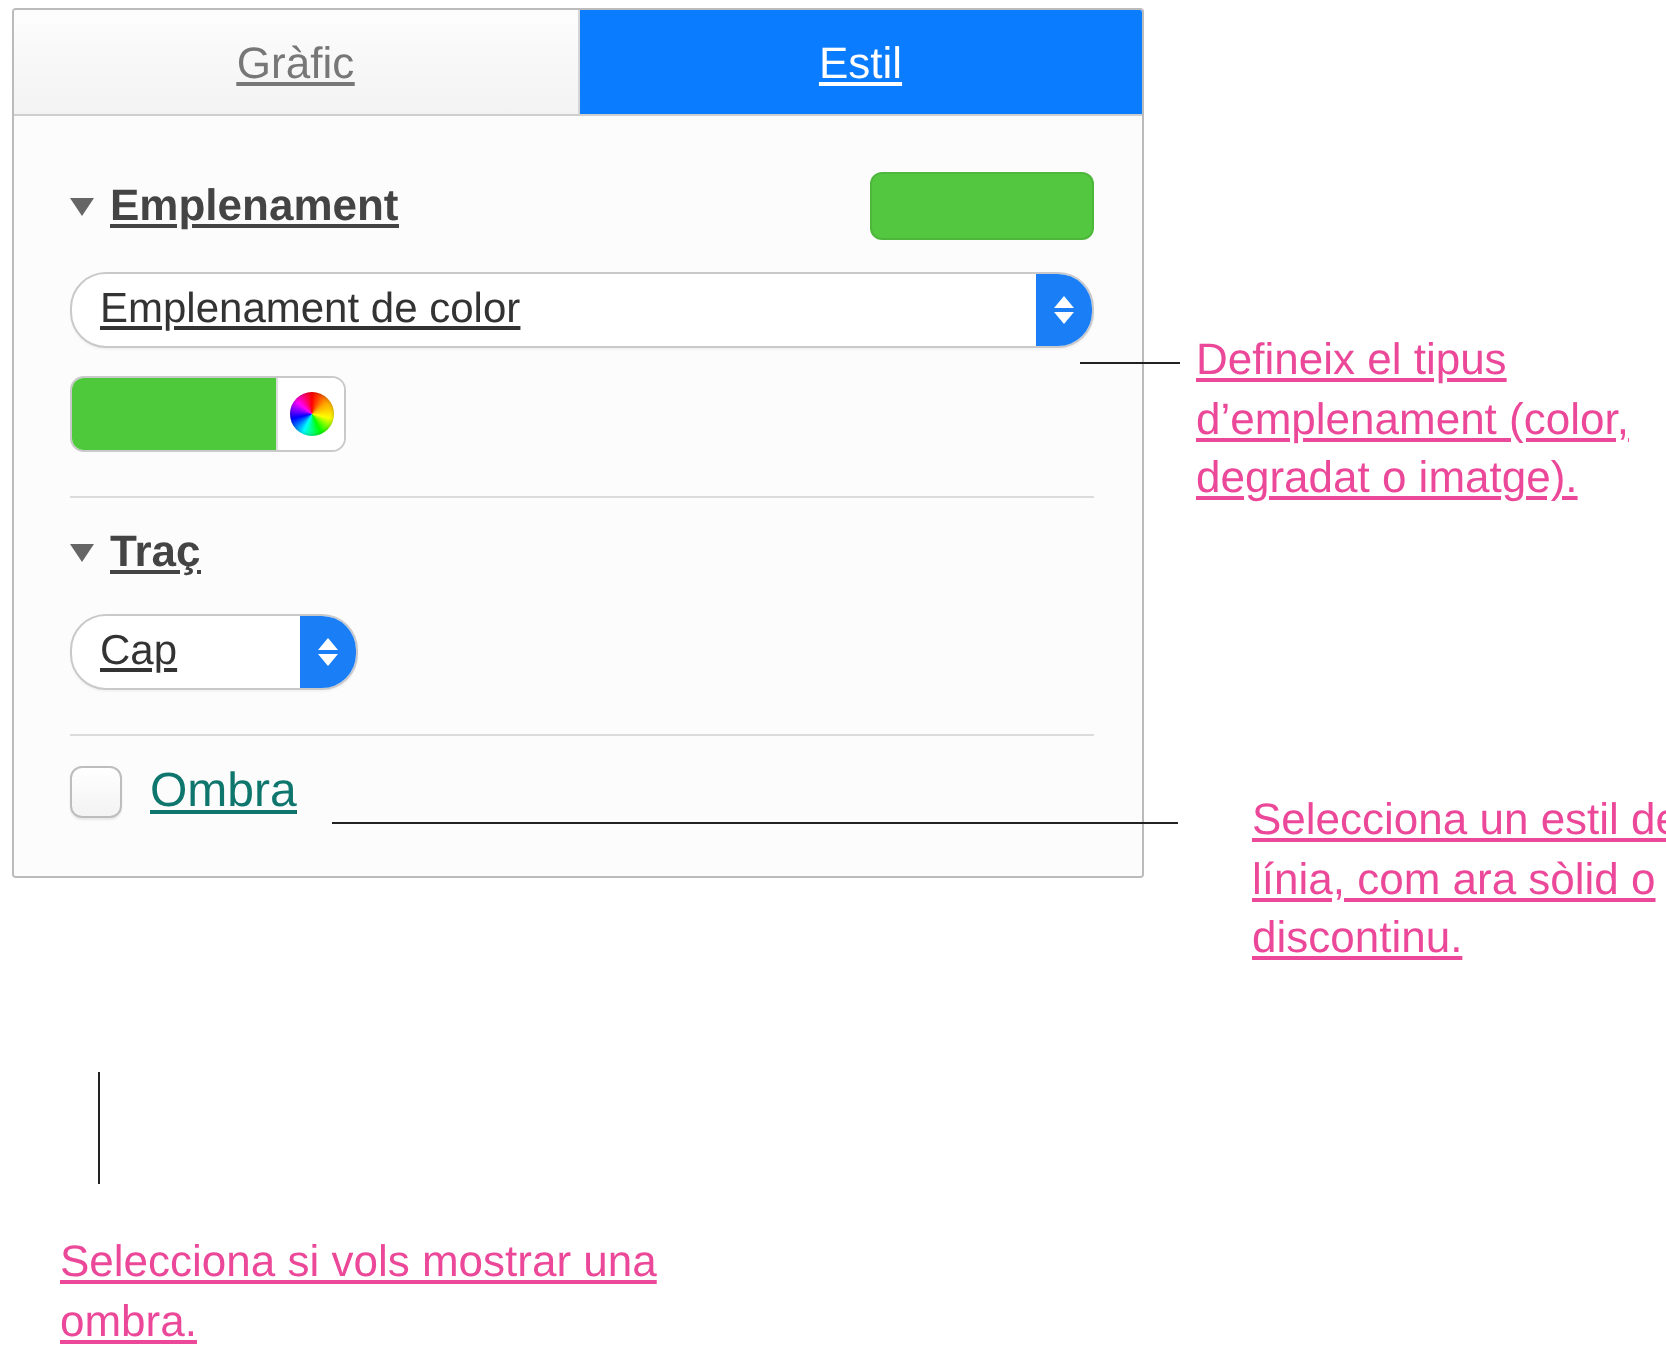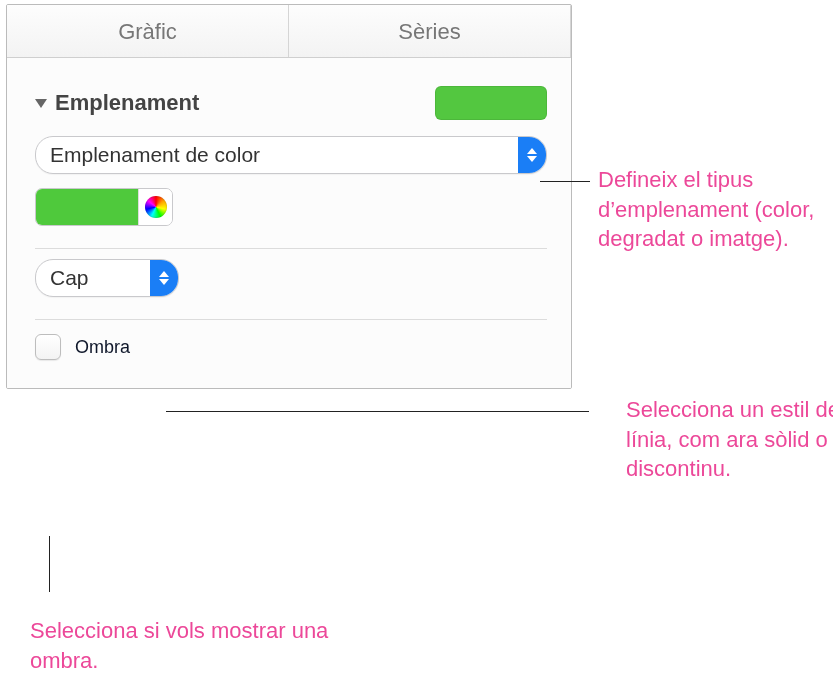--- a/index.html
+++ b/index.html
@@ -1,15 +1,15 @@
 <!DOCTYPE html>
 <html><head>
   <meta charset="utf-8">
   <style>
-    * { box-sizing: border-box; margin: 0; padding: 0; }
+    * { box-sizing: border-box; margin: 0; padding: 0; text-decoration: underline; }
     body {
       font-family: -apple-system, "Helvetica Neue", Helvetica, Arial, sans-serif;
       font-size: 20px;
       color: #333;
       width: 833px;
       height: 673px;
       position: relative;
       background: #fff;
     }
     .panel {
@@ -160,22 +160,22 @@
       padding-bottom: 6px;
     }
     .cbox {
       width: 26px; height: 26px;
       border: 1px solid #bdbdbd;
       border-radius: 6px;
       background: linear-gradient(#fff, #f3f3f3);
       box-shadow: inset 0 1px 0 #fff, 0 1px 1px rgba(0,0,0,0.08);
     }
     .cbox-label {
-      font-size: 18px;
-      color: #0f172a;
+      font-size: 24px;
+      color: #0f766e;
     }
     .annotation {
       position: absolute;
       font-size: 22px;
       line-height: 1.35;
       color: #ec4899;
     }
     .leader {
       position: absolute;
       height: 0;
@@ -186,21 +186,21 @@
       width: 0;
       border-left: 1px solid #222;
     }
   </style>
 </head>
 <body>
 
 <div class="panel">
   <div class="tabs">
     <div class="tab sep"><span>Gràfic</span></div>
-    <div class="tab sep"><span>Sèries</span></div>
+    <div class="tab active"><span>Estil</span></div>
   </div>
 
   <div class="panel-body">
 
     <div class="section-head">
       <div class="section-title">
         <span class="disclosure"></span>
         <span>Emplenament</span>
       </div>
       <div class="color-chip" title="#53c740"></div>
@@ -220,20 +220,26 @@
       <div class="color-well">
         <div class="well-swatch"></div>
         <div class="well-picker">
           <span class="color-wheel"></span>
         </div>
       </div>
     </div>
 
     <hr class="divider">
 
+    <div class="section-head" style="padding-top:4px;">
+      <div class="section-title">
+        <span class="disclosure"></span>
+        <span>Traç</span>
+      </div>
+    </div>
 
     <div class="small-select-row">
       <div class="select-wrap small-select">
         <div class="select-label">Cap</div>
         <div class="select-stepper">
           <span class="stepper-arrow-up"></span>
           <span class="stepper-arrow-down"></span>
         </div>
       </div>
     </div>

